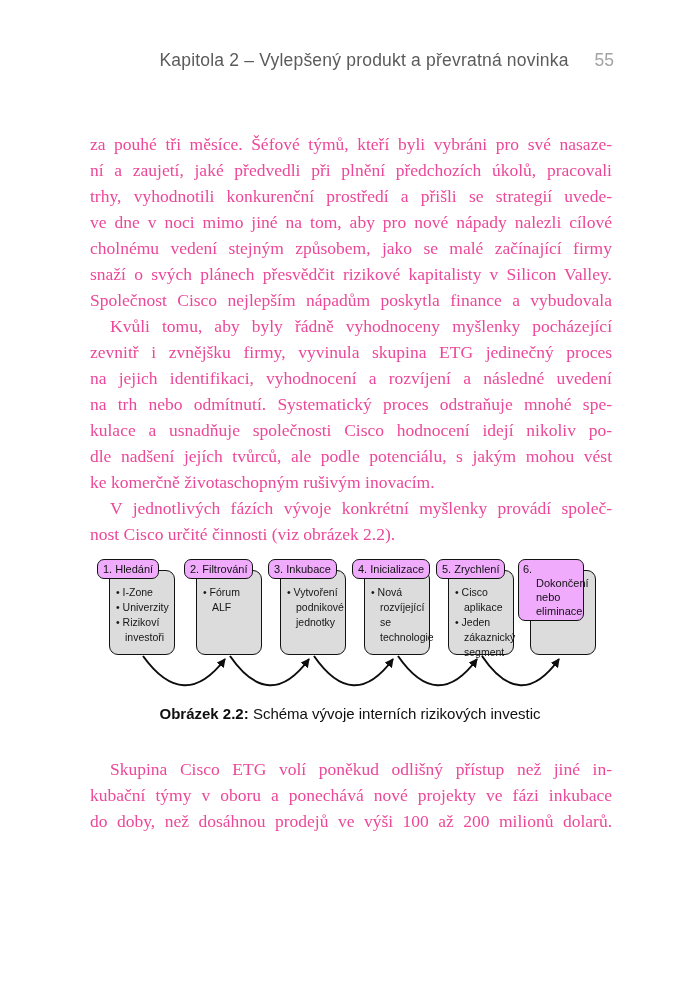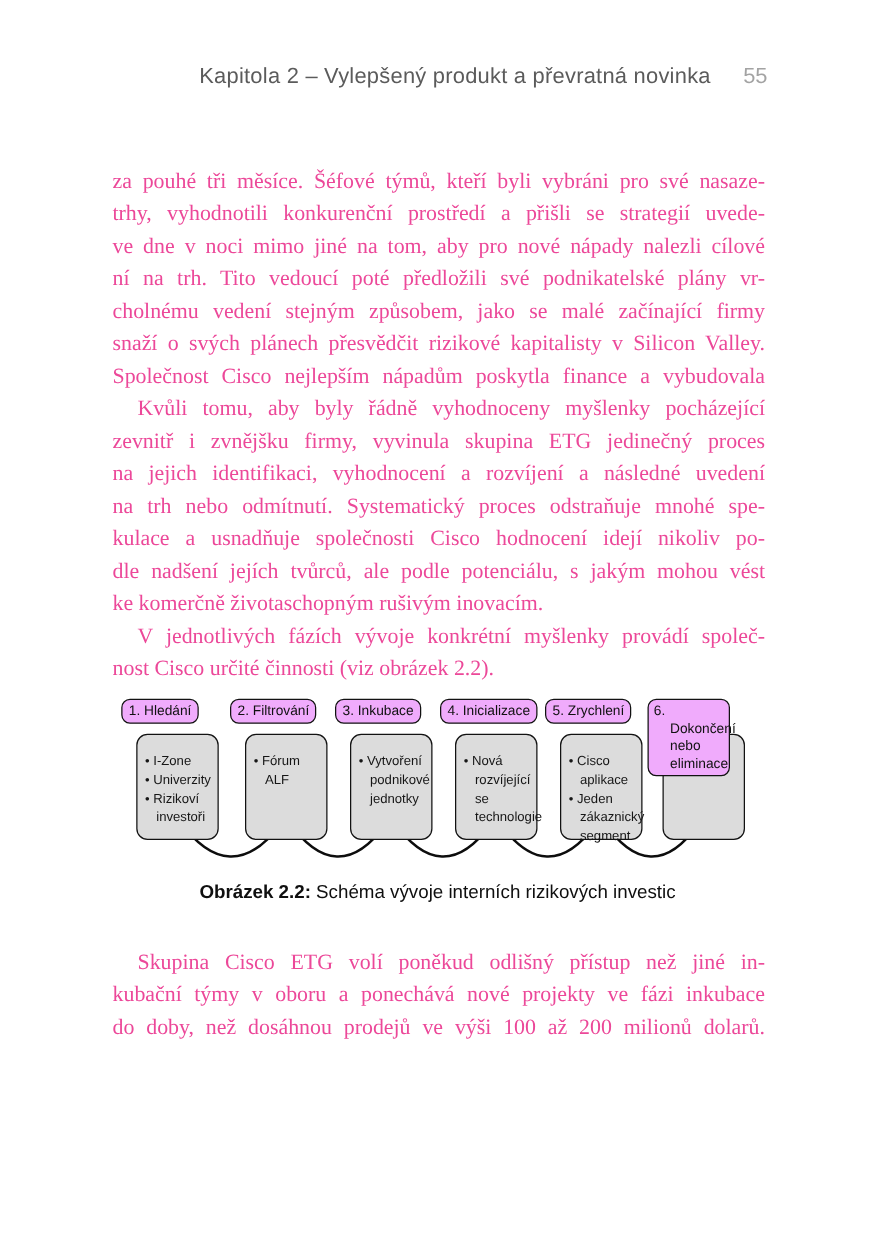--- a/index.html
+++ b/index.html
@@ -27,21 +27,21 @@
   #text-block-1{margin-top:57px;}
   #text-block-2{margin-top:32px;}
   .line{text-align:justify;text-align-last:justify;height:26px;overflow:visible;}
   .line.indent{text-indent:20px;}
   .line.lastleft{text-align-last:left;}
   
   .figure{position:relative;height:145px;margin-top:9px;}
   .arrows{position:absolute;left:0;top:0;width:700px;height:145px;}
   .stage{position:absolute;top:3px;width:86px;}
   .stage-body{
-    position:absolute;left:12px;top:28px;width:66px;height:85px;
+    position:absolute;left:12px;top:11px;width:66px;height:85px;
     background:#dcdcdc;border:1.6px solid #121212;border-radius:9px;
     box-sizing:border-box;padding:14px 2px 12px 6px;z-index:1;
   }
   .stage-label{
     position:relative;z-index:2;display:inline-block;background:#f0abfc;
     border:1.6px solid #121212;border-radius:7px;padding:2px 5px;
     font-size:11px;line-height:14px;white-space:nowrap;color:#111111;
   }
   .stage-label.wrap{
     white-space:normal;box-sizing:border-box;width:66px;
@@ -65,23 +65,23 @@
   <div class="chapter-title">
     <span>Kapitola 2 – Vylepšený produkt a převratná novinka</span>
   </div>
   <div class="page-number">55</div>
 </header>
 
 <main>
   <div id="text-block-1" class="textblock">
       <div>
         <div class="line">za pouhé tři měsíce. Šéfové týmů, kteří byli vybráni pro své nasaze-</div>
+        <div class="line">ní a zaujetí, jaké předvedli při plnění předchozích úkolů, pracovali</div>
         <div class="line">trhy, vyhodnotili konkurenční prostředí a přišli se strategií uvede-</div>
         <div class="line">ve dne v noci mimo jiné na tom, aby pro nové nápady nalezli cílové</div>
-        <div class="line">ní na trh. Tito vedoucí poté předložili své podnikatelské plány vr-</div>
         <div class="line">cholnému vedení stejným způsobem, jako se malé začínající firmy</div>
         <div class="line">snaží o svých plánech přesvědčit rizikové kapitalisty v Silicon Valley.</div>
         <div class="line">Společnost Cisco nejlepším nápadům poskytla finance a vybudovala</div>
       </div>
       <div>
         <div class="line indent">Kvůli tomu, aby byly řádně vyhodnoceny myšlenky pocházející</div>
         <div class="line">zevnitř i zvnějšku firmy, vyvinula skupina ETG jedinečný proces</div>
         <div class="line">na jejich identifikaci, vyhodnocení a rozvíjení a následné uvedení</div>
         <div class="line">na trh nebo odmítnutí. Systematický proces odstraňuje mnohé spe-</div>
         <div class="line">kulace a usnadňuje společnosti Cisco hodnocení idejí nikoliv po-</div>

